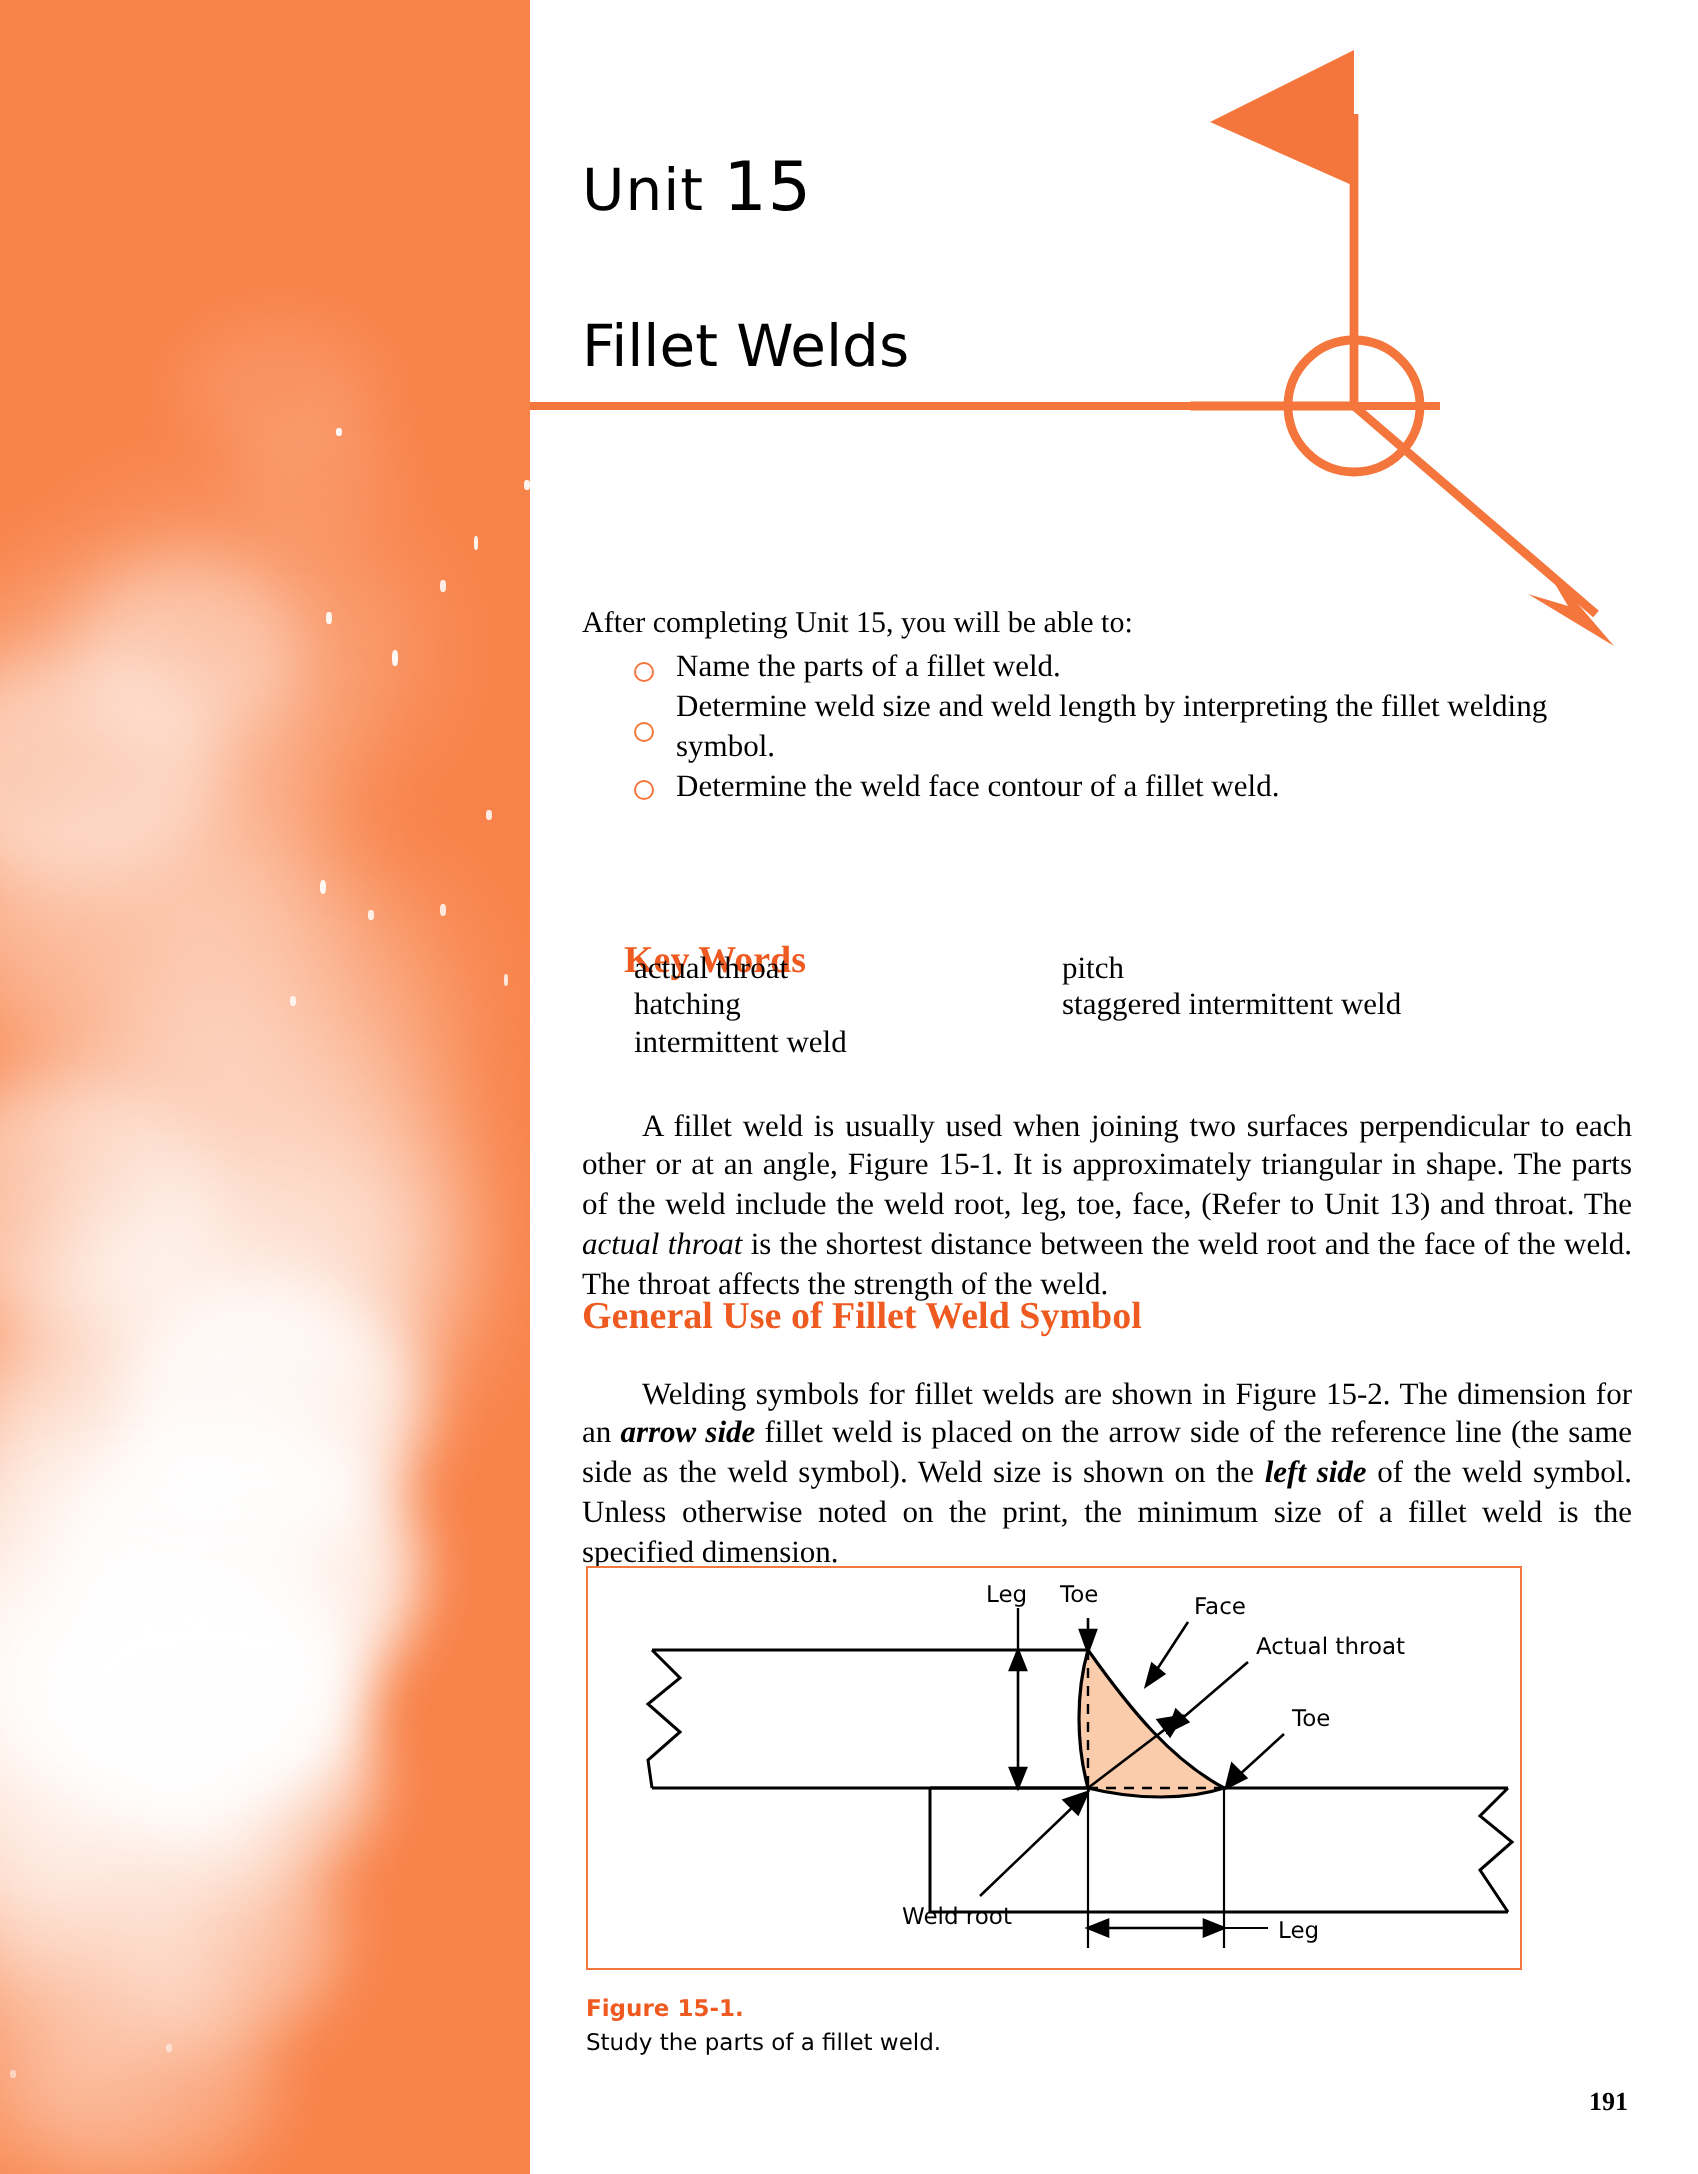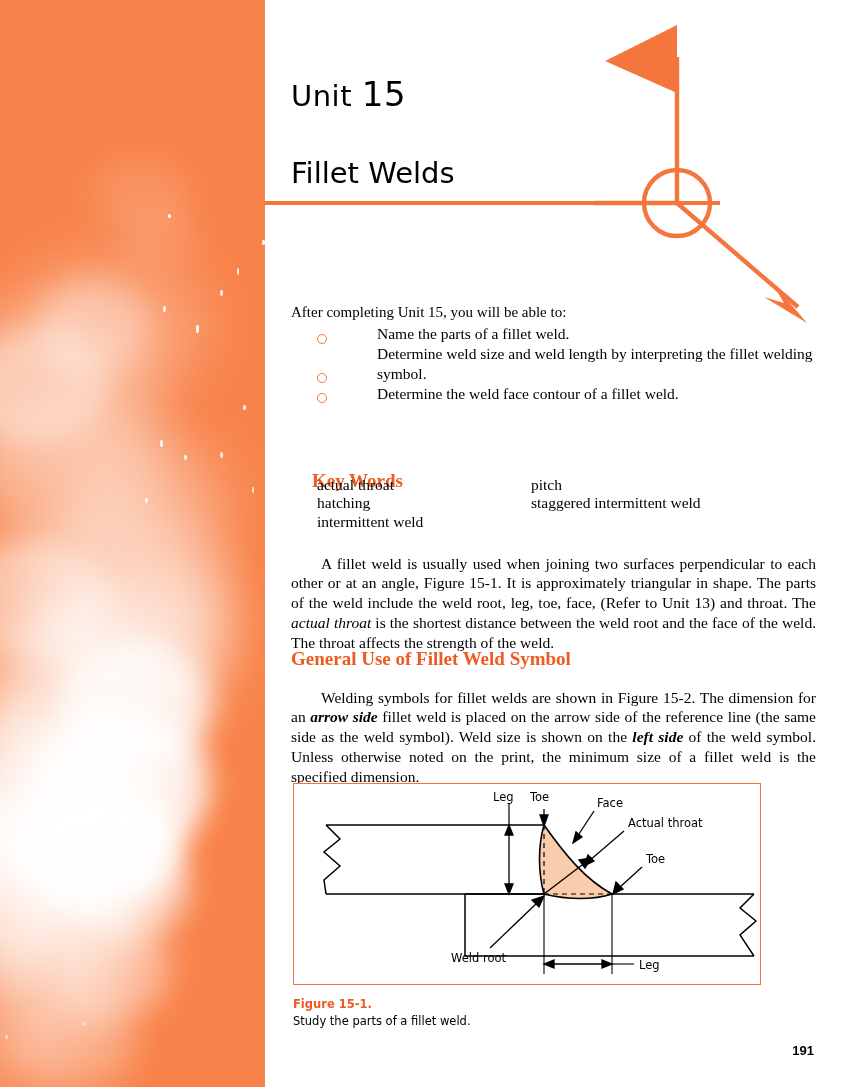--- a/index.html
+++ b/index.html
@@ -21,21 +21,21 @@
              font-size:29px;letter-spacing:.5px;color:#000;white-space:nowrap;}
   #unit-line b{font-size:34px;font-weight:normal;}
   #chapter-title{position:absolute;left:26px;top:156px;font-family:"DejaVu Sans",sans-serif;
                  font-size:29px;color:#000;white-space:nowrap;}
   #rule{position:absolute;left:0px;top:201px;width:455px;height:4px;background:#F4763C;}
   #weldsym{position:absolute;left:330px;top:5px;}
 
   
   #intro{position:absolute;left:26px;top:303px;width:525px;font-size:15px;line-height:1.28;}
   #objectives{position:absolute;left:26px;top:324px;width:525px;}
-  .obj{display:flex;align-items:flex-end;margin-bottom:.5px;gap:39px;}
+  .obj{display:flex;align-items:center;margin-bottom:.5px;}
   .bullet{flex:0 0 auto;width:10px;height:10px;border:1.6px solid #F4763C;border-radius:50%;
           margin:4px 11px 0 26px;box-sizing:border-box;}
   .obj-txt{font-size:15.5px;line-height:1.26;}
 
   h2.sec{position:absolute;left:26px;font-family:"Liberation Serif",serif;font-weight:bold;
          color:#EE5A20;font-size:19px;margin:0;white-space:nowrap;}
   #kw-head{top:470px;margin-left:21px;}
   #gu-head{top:648px;}
 
   #keywords{position:absolute;left:26px;top:476px;width:525px;font-size:15.5px;line-height:1.18;}
@@ -49,21 +49,21 @@
   .ind{text-indent:30px;}
   .bi{font-weight:bold;font-style:italic;}
 
   
   #figbox{position:absolute;left:28px;top:783px;width:468px;height:202px;
           border:1.7px solid #F4763C;box-sizing:border-box;background:#fff;}
   #figcap{position:absolute;left:28px;top:996px;width:520px;
           font-family:"DejaVu Sans",sans-serif;font-size:11.5px;line-height:1.45;}
   #figcap .cn{color:#EE5A20;font-weight:bold;}
   #pageno{position:absolute;left:497px;top:1043px;width:52px;text-align:right;
-          font-family:Liberation Sans, sans-serif;font-weight:bold;font-size:13px;}
+          font-family:Liberation Serif, serif;font-weight:bold;font-size:13px;}
   svg{display:block;}
 </style>
 </head>
 <body>
 
 <div id="sidebar">
   <div class="smoke2" style="left:-70px;top:300px;width:230px;height:180px;opacity:.28;"></div>
   <div class="smoke2" style="left:20px;top:250px;width:190px;height:150px;opacity:.22;"></div>
   <div class="smoke" style="left:-40px;top:330px;width:150px;height:110px;opacity:.40;"></div>
   <div class="smoke" style="left:40px;top:280px;width:110px;height:90px;opacity:.30;"></div>

